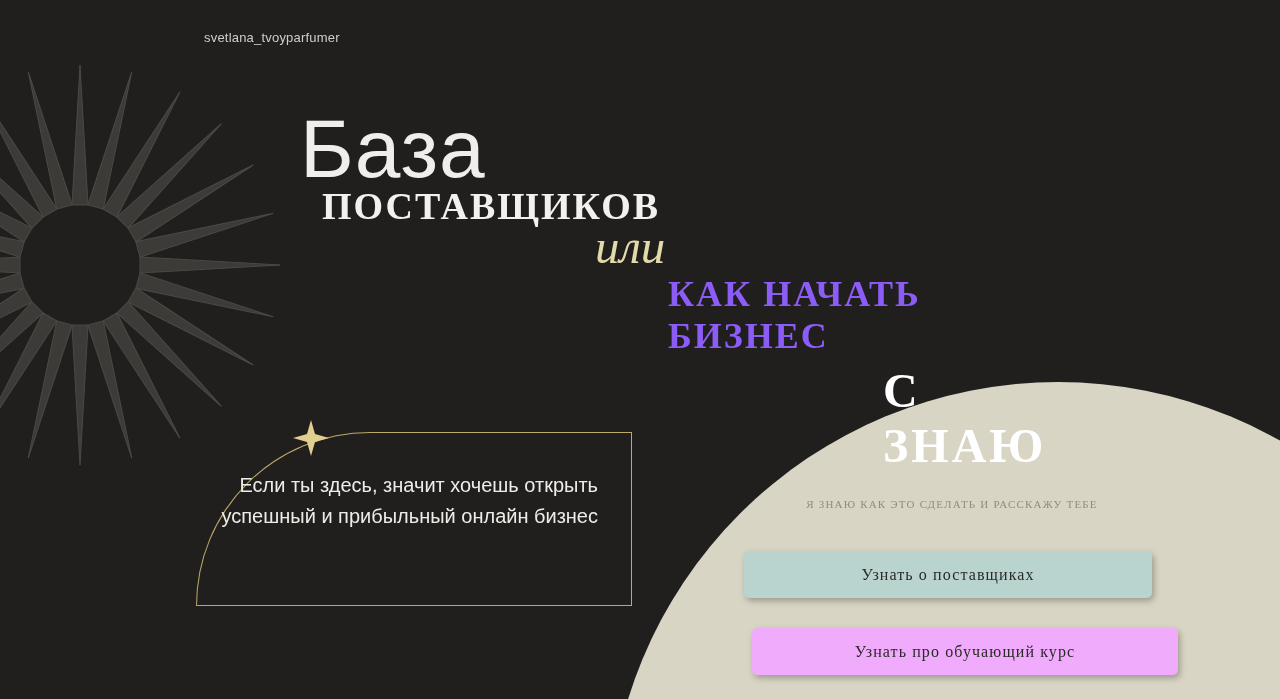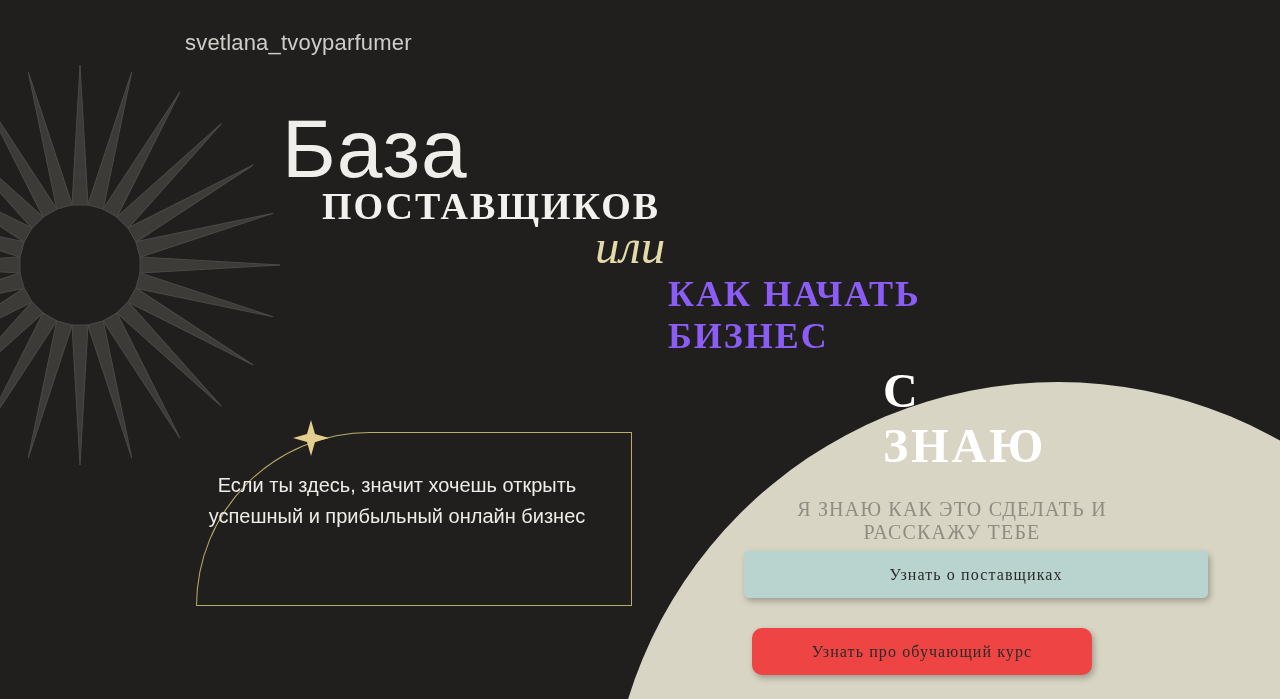--- a/index.html
+++ b/index.html
@@ -35,42 +35,42 @@
     top: 382px;
     width: 900px;
     height: 900px;
     border-radius: 50%;
     background: #d8d5c4;
   }
 
   
   .handle {
     position: absolute;
-    left: 185px;
+    left: 204px;
     top: 30px;
-    font-size: 22px;
+    font-size: 13px;
     color: #cfcdc9;
     letter-spacing: .2px;
   }
 
   
   .headline {
     position: absolute;
     left: 270px;
     top: 110px;
     width: 820px;
   }
   .h-baza {
     font-family: "Liberation Sans", sans-serif;
     font-weight: 300;
     font-size: 82px;
     line-height: .95;
     color: #efeeea;
     letter-spacing: 1px;
-    margin-left: 12px;
+    margin-left: 30px;
   }
   .h-postav {
     font-family: "Liberation Serif", serif;
     font-weight: 700;
     font-size: 38px;
     letter-spacing: 2px;
     color: #f2f1ed;
     margin-left: 52px;
     margin-top: -4px;
   }
@@ -111,21 +111,21 @@
     height: 174px;
     border: 1px solid #b9ab68;
     border-top-left-radius: 240px;
     box-sizing: border-box;
   }
   .frame-text {
     position: absolute;
     left: 196px;
     top: 470px;
     width: 420px;
-    text-align: center;
+    text-align: right;
     padding-right: 18px;
     box-sizing: border-box;
     font-size: 20px;
     line-height: 1.55;
     color: #eeece7;
   }
   .star {
     position: absolute;
     left: 291px;
     top: 418px;
@@ -134,52 +134,51 @@
   }
 
   
   .tagline {
     position: absolute;
     left: 742px;
     top: 498px;
     width: 420px;
     text-align: center;
     font-family: "Liberation Serif", serif;
-    font-size: 20px;
+    font-size: 11px;
     letter-spacing: 1.2px;
     color: #8f8d82;
   }
   .btn {
     position: absolute;
     display: flex;
     align-items: center;
     justify-content: center;
     font-family: "Liberation Serif", serif;
     font-size: 16px;
     letter-spacing: 1.1px;
     color: #2a2a28;
     border-radius: 5px;
     cursor: pointer;
     box-shadow: 2px 3px 6px rgba(0,0,0,.28);
     border: none;
   }
   .btn-1 {
     left: 744px;
     top: 551px;
-    width: 464px;
+    width: 408px;
     height: 47px;
     background: #b9d4ce;
   }
   .btn-2 {
     left: 752px;
     top: 628px;
-    width: 340px;
+    width: 426px;
     height: 47px;
-    background: #ef4444;
-    border-radius: 10px;
+    background: #f0abfc;
   }
 </style>
 </head>
 <body>
 
 <div id="page">
 
   <svg class="sunburst" viewBox="0 0 420 420">
     <g stroke="#4a4946" stroke-width="1" fill="none">
       <g transform="translate(210,210)">

